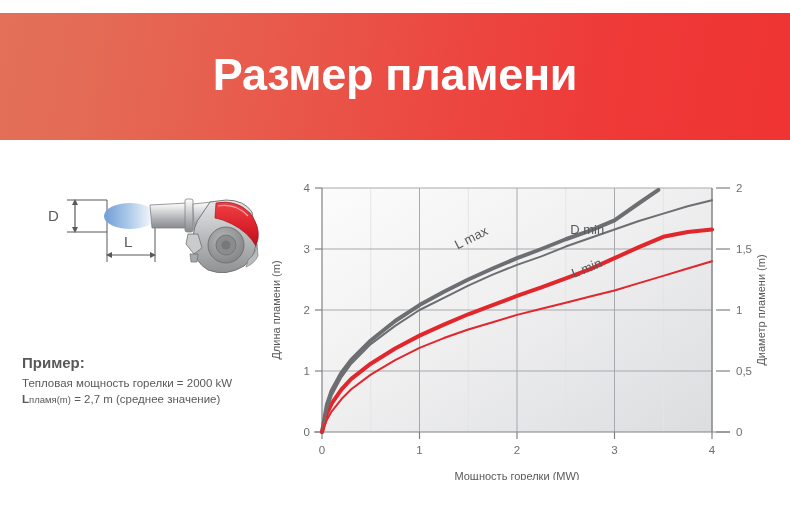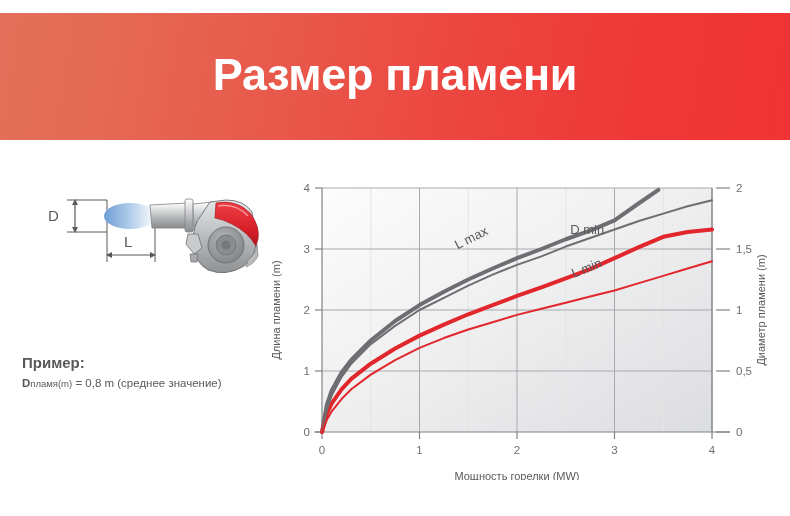--- a/index.html
+++ b/index.html
@@ -175,23 +175,24 @@
 
       <path d="M176 52 L186 52 L190 66 L182 72 L174 62 Z" fill="#c9cbcd" stroke="#6d6e71" stroke-width="0.8"></path>
       <path d="M178 72 L186 72 L185 80 L179 80 Z" fill="#a7a9ac" stroke="#6d6e71" stroke-width="0.7"></path>
       <path d="M236 78 Q244 72 245 62 L246 74 Q242 82 234 85 Z" fill="#b9bbbd" stroke="#6d6e71" stroke-width="0.6"></path>
     </g>
   </svg>
 </div>
 
 <div id="example-block">
   <div class="ex-title">Пример:</div>
+  <div class="ex-line">Тепловая мощность горелки = 2000 kW</div>
   <div class="ex-line">
-    <span class="sym">D</span><span class="sub">пламя(m)</span>
-    <span>= 0,8 m (среднее значение)</span>
+    <span class="sym">L</span><span class="sub">пламя(m)</span>
+    <span>= 2,7 m (среднее значение)</span>
   </div>
 </div>
 
 <div id="flame-chart">
   <svg id="chart-svg" width="520" height="305" viewBox="0 0 520 305" xmlns="http://www.w3.org/2000/svg">
     <defs>
       <linearGradient id="plotBg" x1="0" y1="0" x2="1" y2="1">
         <stop offset="0%" stop-color="#fcfcfc"></stop>
         <stop offset="45%" stop-color="#f0f0f1"></stop>
         <stop offset="100%" stop-color="#dcdddf"></stop>

